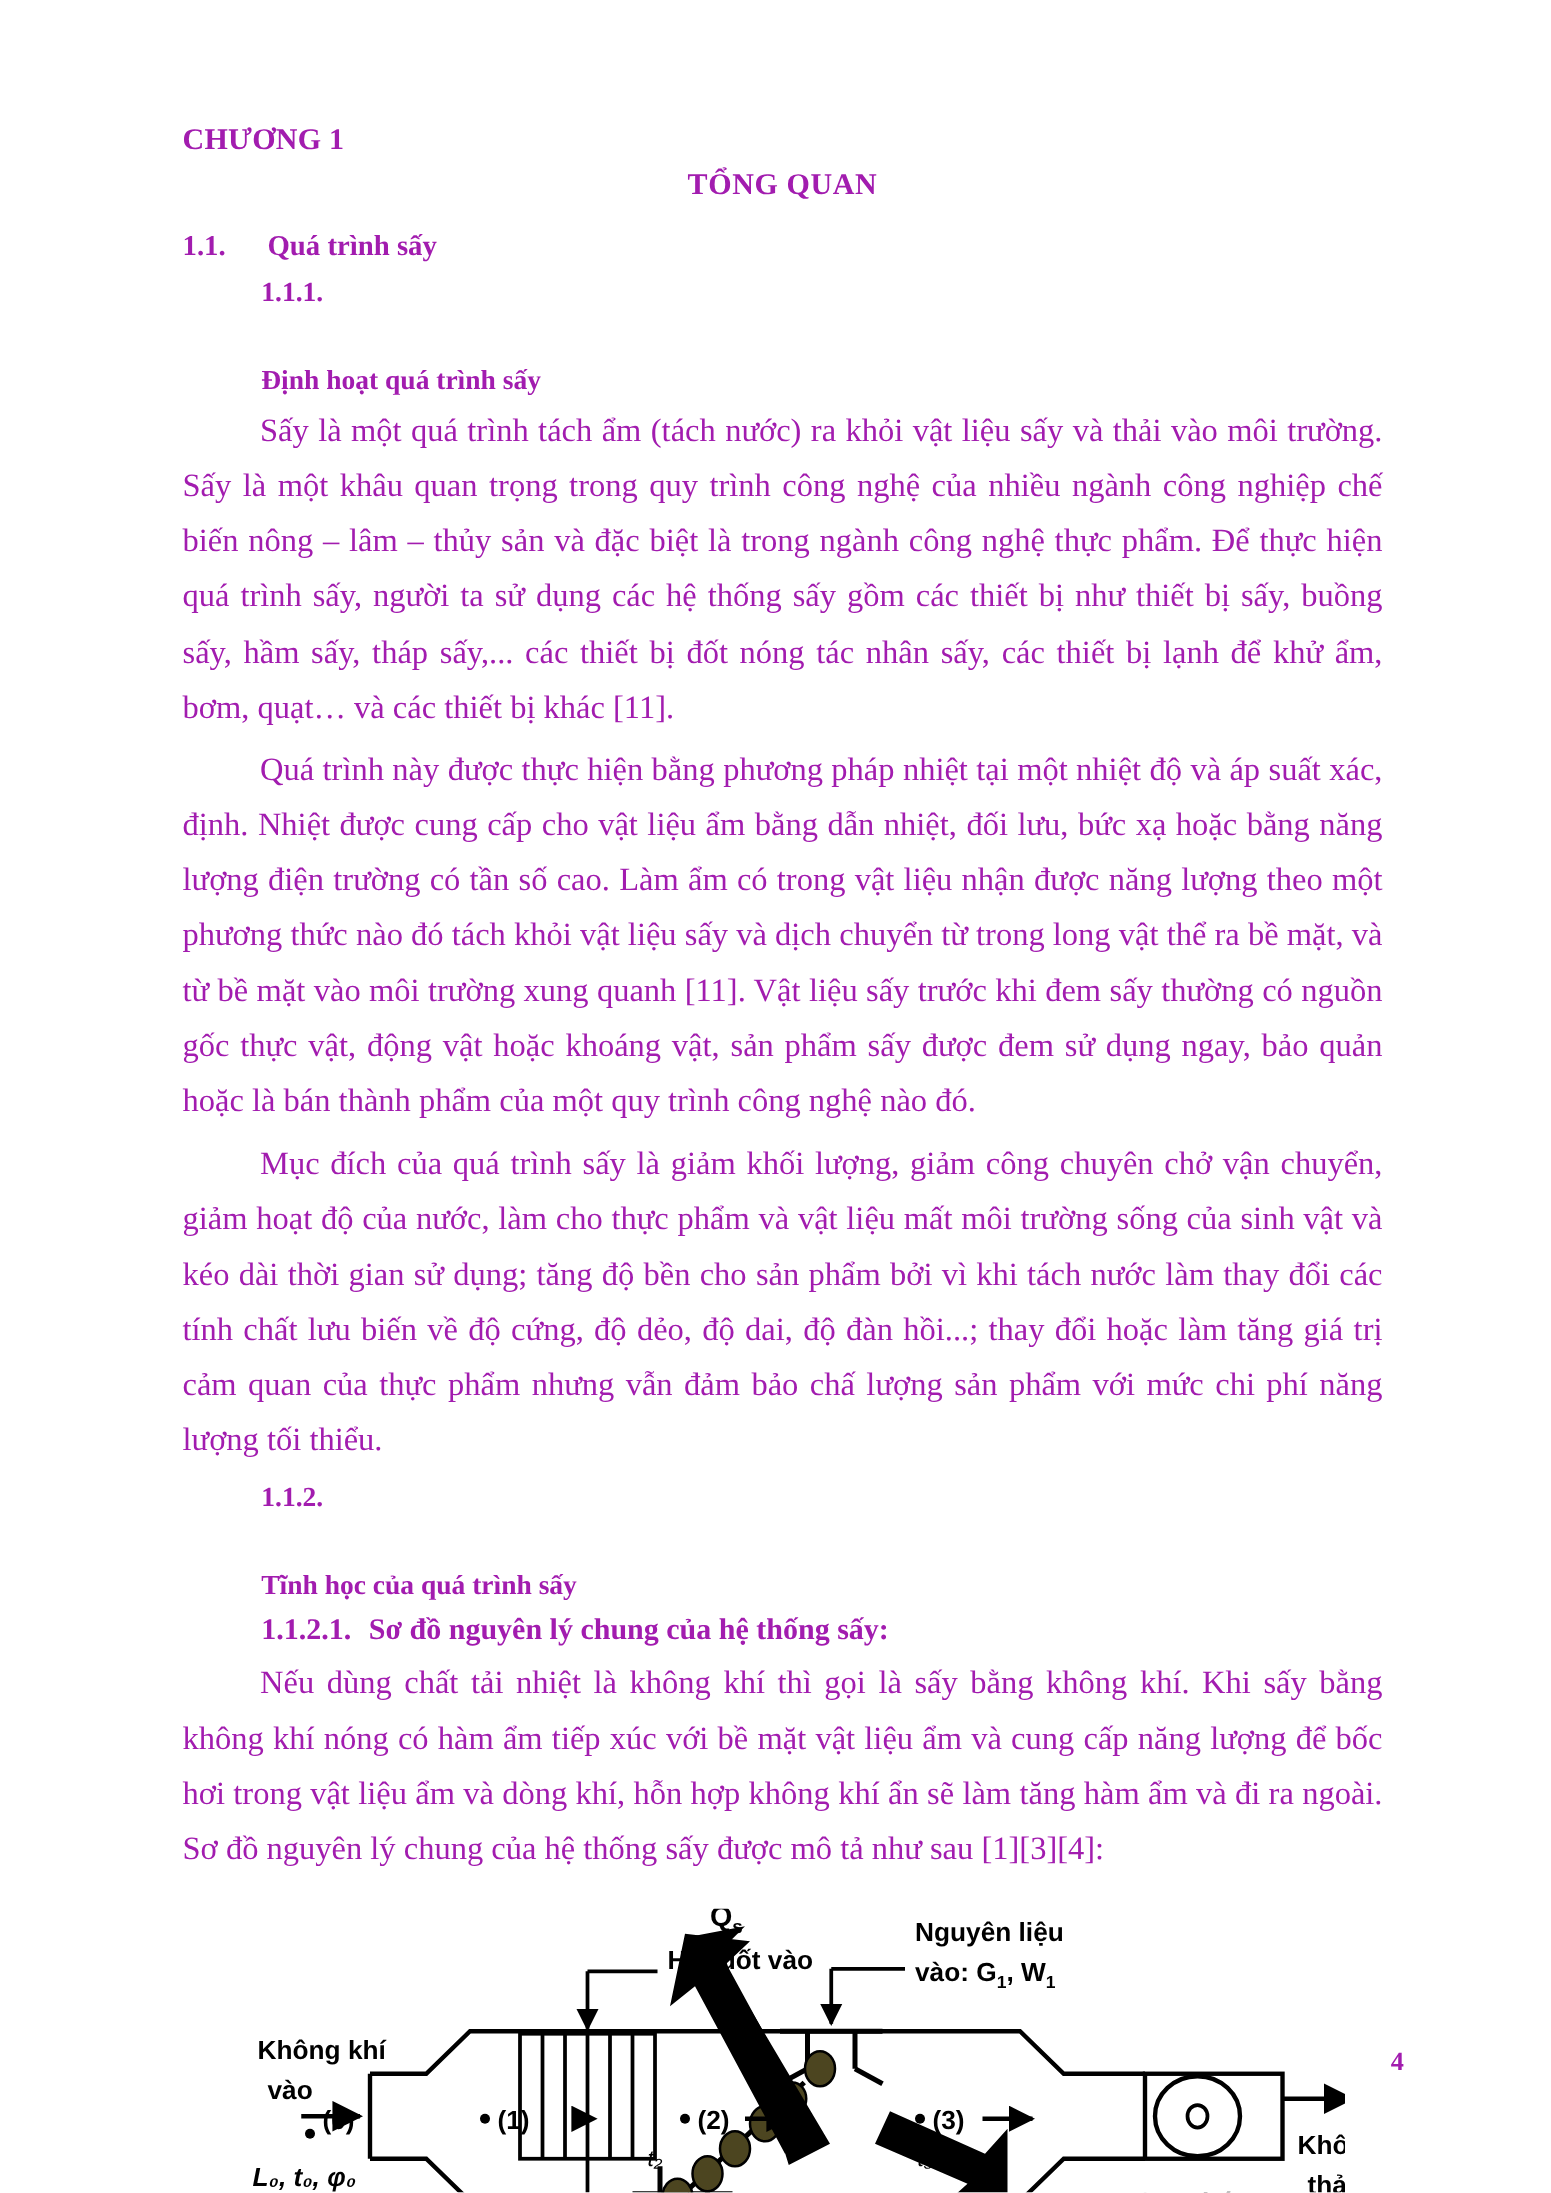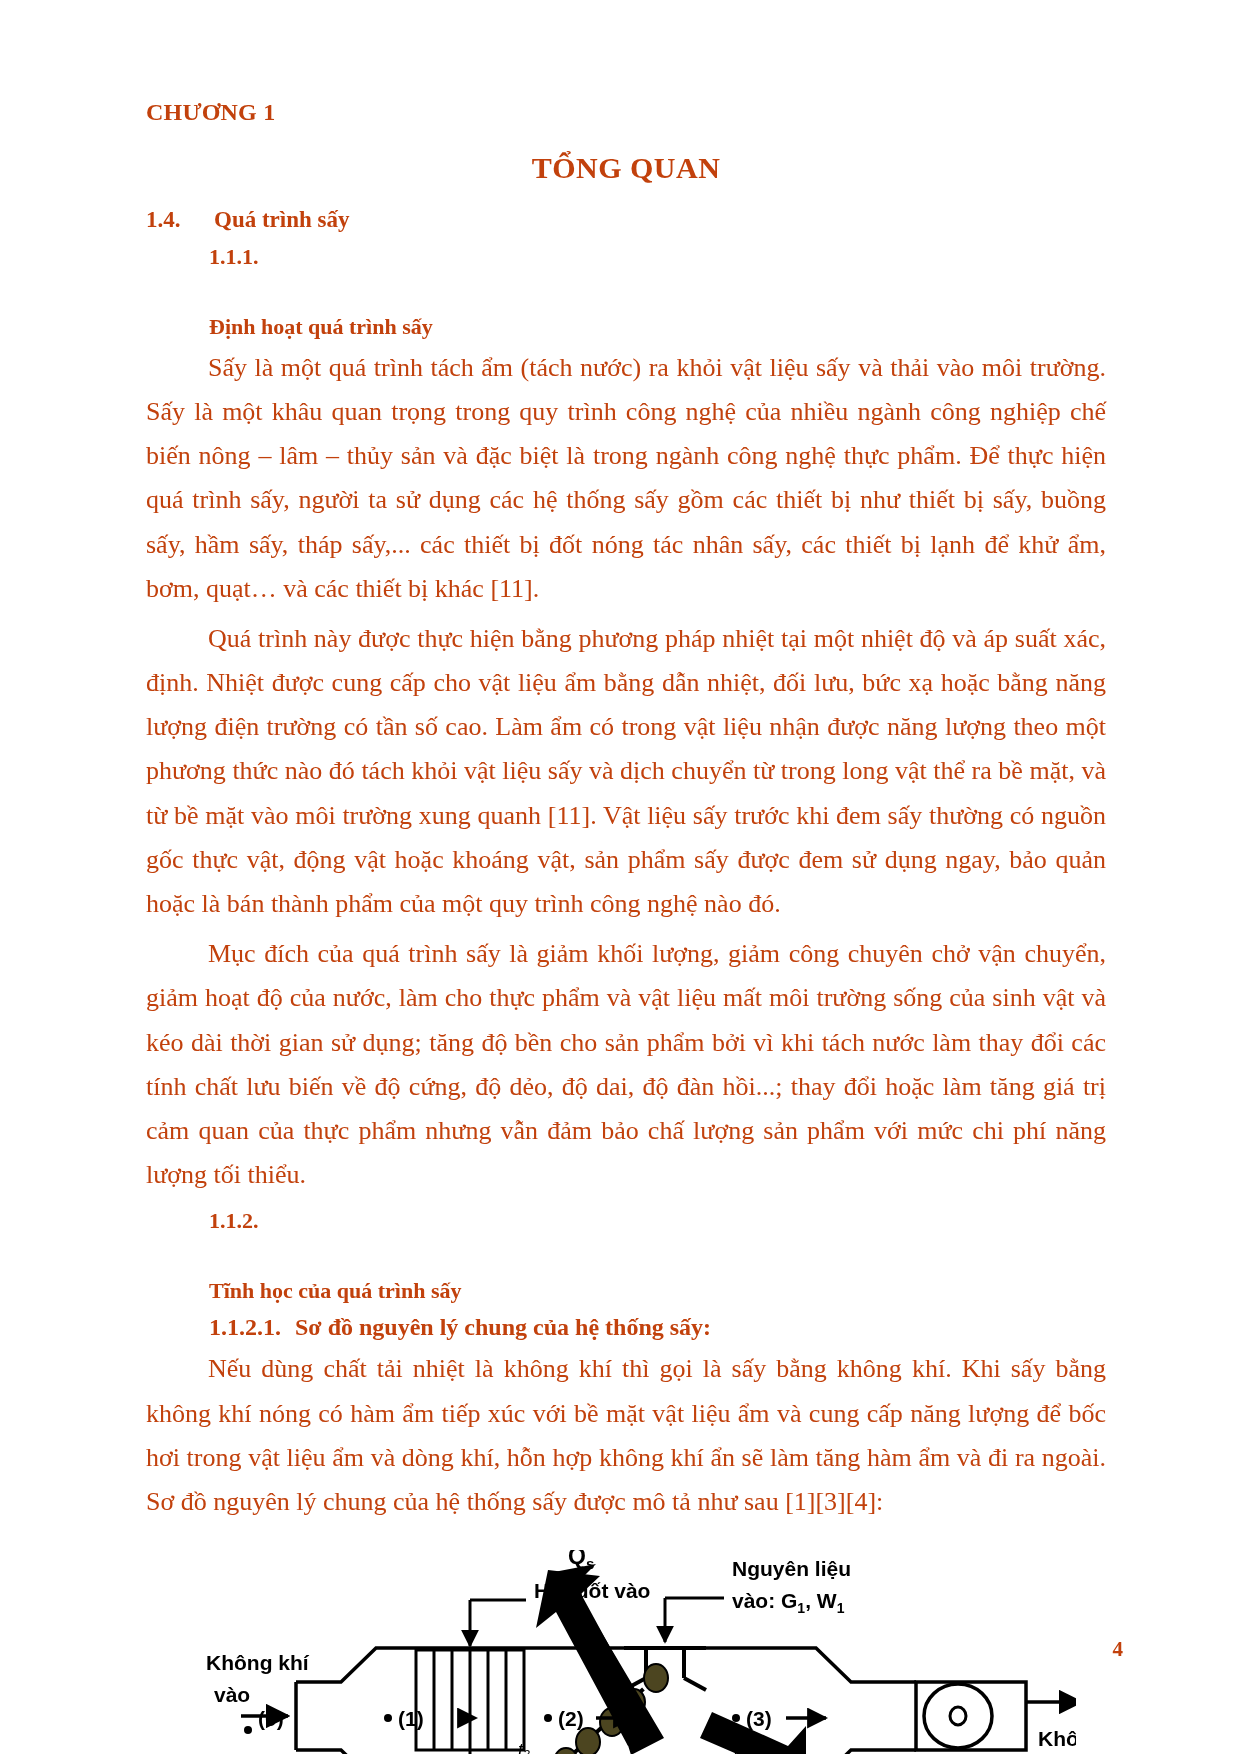--- a/index.html
+++ b/index.html
@@ -8,39 +8,39 @@
     background: #ffffff;
   }
   .page {
     position: relative;
     width: 1241px;
     height: 1754px;
     background: #ffffff;
     margin: 0 auto;
     overflow: hidden;
     font-family: "Liberation Serif", "DejaVu Serif", serif;
-    color: #c2410c;
+    color: #a21caf;
   }
   .content {
     position: absolute;
     left: 146px;
     top: 98px;
     width: 960px;
   }
   .chapter-label {
     font-size: 24px;
     font-weight: bold;
     letter-spacing: 0.2px;
     line-height: 1.2;
   }
   .chapter-title {
     text-align: center;
-    font-size: 30px;
-    font-weight: bold;
-    margin-top: 24px;
+    font-size: 24px;
+    font-weight: bold;
+    margin-top: 8px;
     letter-spacing: 0.5px;
   }
   .h2-row {
     display: flex;
     align-items: baseline;
     margin-top: 22px;
     font-size: 23px;
     font-weight: bold;
   }
   .h2-num {
@@ -107,21 +107,21 @@
 
 <div class="page">
 
   <div class="content">
 
     <div class="chapter-label">CHƯƠNG 1</div>
 
     <div class="chapter-title">TỔNG QUAN</div>
 
     <div class="h2-row">
-      <span class="h2-num">1.4.</span>
+      <span class="h2-num">1.1.</span>
       <span>Quá trình sấy</span>
     </div>
 
     <div class="h3-row">
       <span class="h3-num">1.1.1.</span>
       <span>Định hoạt quá trình sấy</span>
     </div>
 
     <p class="body">Sấy là một quá trình tách ẩm (tách nước) ra khỏi vật liệu sấy và thải vào môi trường. Sấy là một khâu quan trọng trong quy trình công nghệ của nhiều ngành công nghiệp chế biến nông – lâm – thủy sản và đặc biệt là trong ngành công nghệ thực phẩm. Để thực hiện quá trình sấy, người ta sử dụng các hệ thống sấy gồm các thiết bị như thiết bị sấy, buồng sấy, hầm sấy, tháp sấy,... các thiết bị đốt nóng tác nhân sấy, các thiết bị lạnh để khử ẩm, bơm, quạt… và các thiết bị khác [11].</p>
 

